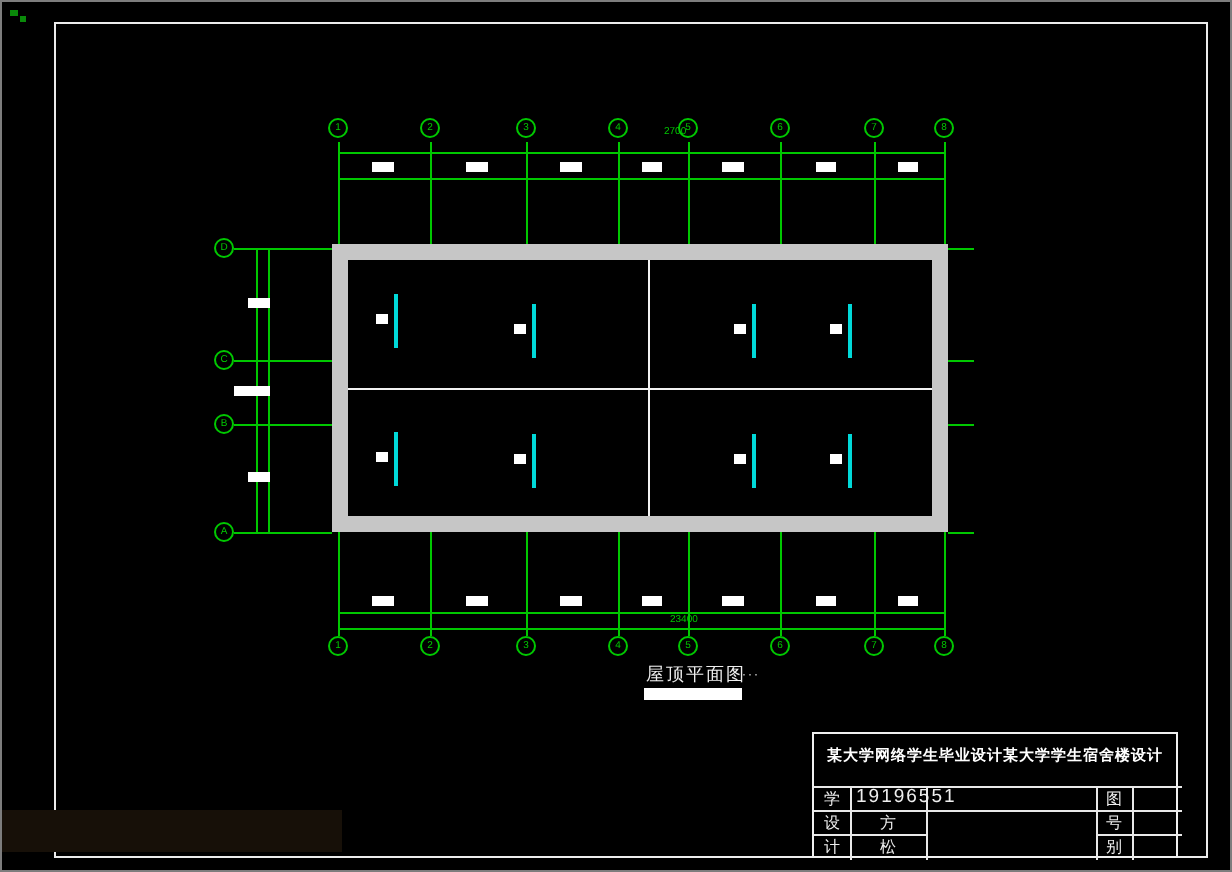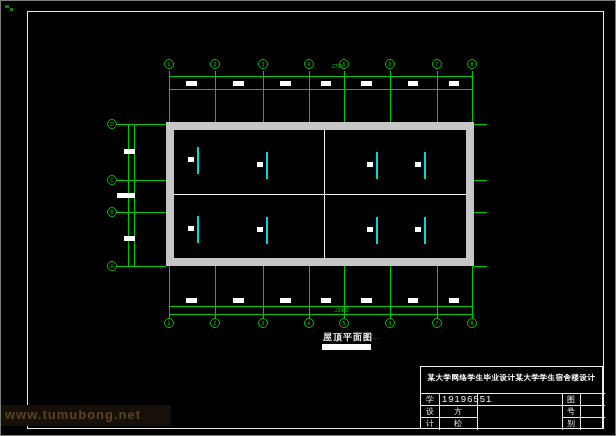--- a/index.html
+++ b/index.html
@@ -20,25 +20,25 @@
   .green-text{position:absolute;color:#00c800;font-size:5px;line-height:6px;white-space:nowrap;}
   
   .wall{position:absolute;left:165px;top:121px;width:308px;height:144px;
         border:8px solid #c6c6c6;box-sizing:border-box;background:#000;}
   .divider-v{position:absolute;left:323px;top:129px;width:1px;height:128px;background:#f2f2f2;}
   .divider-h{position:absolute;left:173px;top:193px;width:292px;height:1px;background:#f2f2f2;}
   .cyan-sym{position:absolute;width:2px;height:27px;background:#00d9d9;}
   .cyan-sym .lbl{position:absolute;left:-9px;top:10px;width:6px;height:5px;background:#fff;}
   
   .caption{position:absolute;left:322px;top:330px;color:#eee;font-size:9px;
-           font-weight:bold;white-space:nowrap;letter-spacing:1px;}
+           font-weight:normal;white-space:nowrap;letter-spacing:1px;}
   .caption-dots{position:absolute;left:370px;top:334px;color:#ddd;font-size:6px;letter-spacing:1px;}
   .caption-bar{position:absolute;left:321px;top:343px;width:49px;height:6px;background:#fff;}
   
-  .tb{position:absolute;left:419px;top:365px;width:183px;height:63px;
+  .tb{position:absolute;left:405px;top:365px;width:183px;height:63px;
       border:1px solid #f0f0f0;box-sizing:border-box;color:#fff;}
   .tb .hline,.tb .vline{position:absolute;background:#e8e8e8;}
   .tb-header{position:absolute;left:0;top:6px;width:100%;text-align:center;
              font-size:7.5px;font-weight:bold;color:#fff;white-space:nowrap;letter-spacing:.5px;}
   .tb-label{position:absolute;font-size:8px;color:#eee;width:18px;text-align:center;line-height:11px;}
   .tb-val{position:absolute;font-size:8px;color:#eee;line-height:11px;white-space:nowrap;}
   .tb-id{font-size:9.5px;letter-spacing:1px;}
   .tb-name{position:absolute;left:57px;top:31px;width:84px;text-align:center;
            font-size:10px;font-weight:bold;color:#fff;letter-spacing:1px;}
   
@@ -185,15 +185,14 @@
     <div class="tb-val" style="left:33px;top:39px;">方</div>
     <div class="tb-val" style="left:33px;top:51px;">松</div>
 
 
     <div class="tb-label" style="left:141px;top:27px;">图</div>
     <div class="tb-label" style="left:141px;top:39px;">号</div>
     <div class="tb-label" style="left:141px;top:51px;">别</div>
   </div>
 
   <div class="wm-band"></div>
-  <div class="wm-url">www.tumubong.net</div>
 
 </div>
 
 </body></html>

